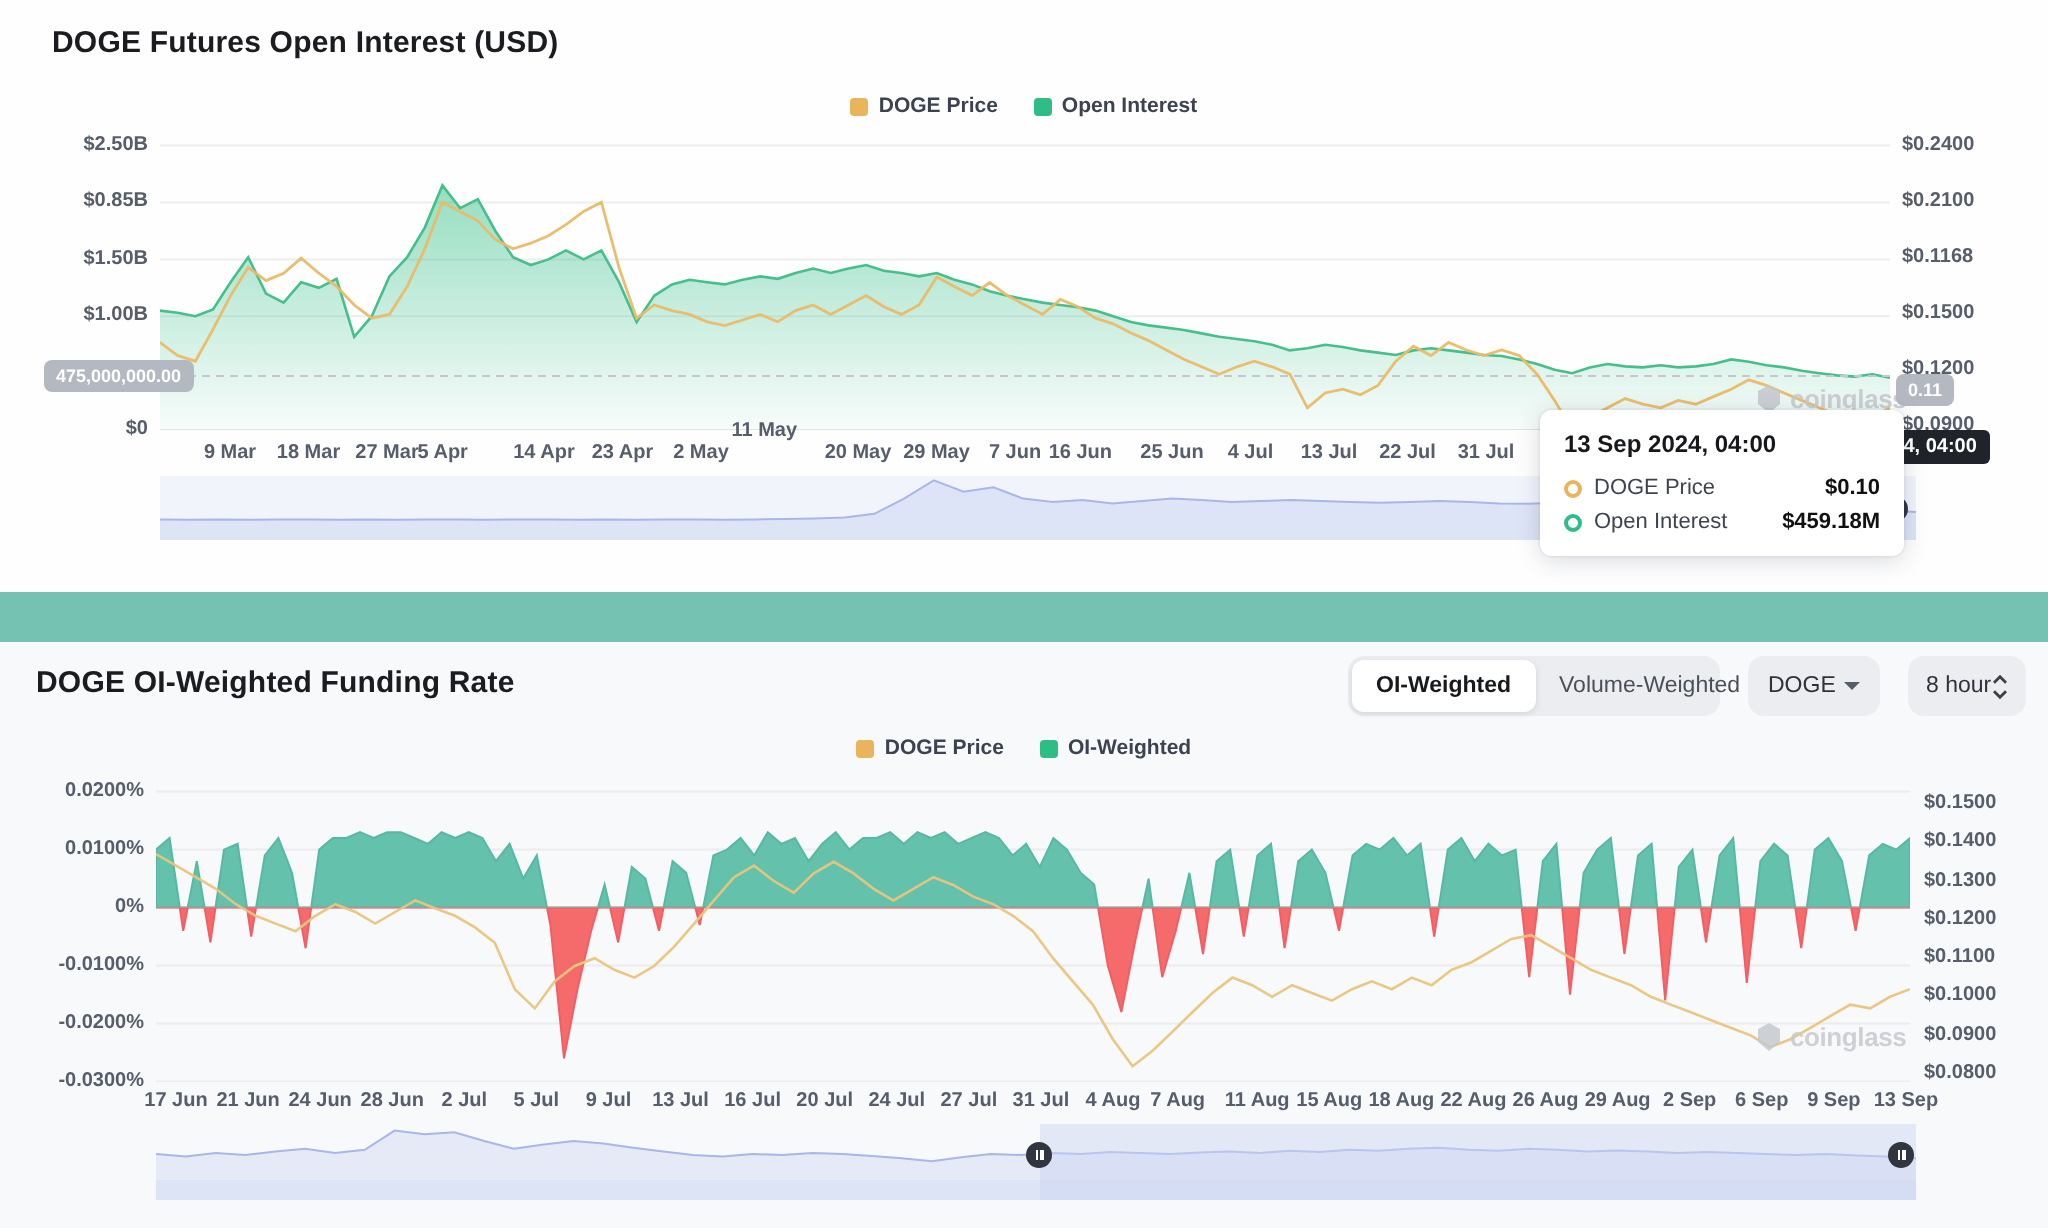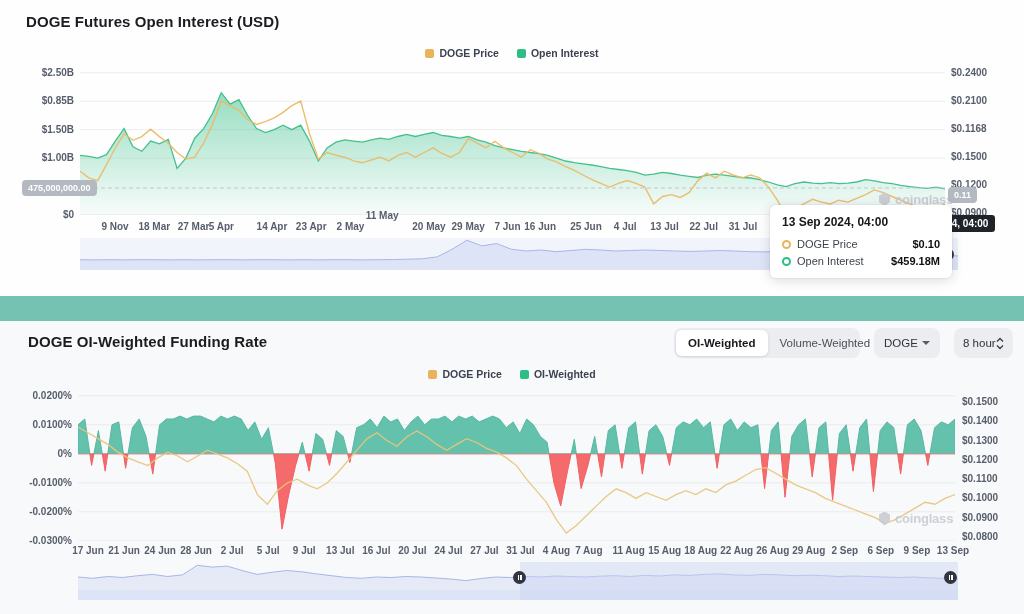--- a/index.html
+++ b/index.html
@@ -91,21 +91,21 @@
       <div class="tick" style="top: 95.2745px; left: 8px; width: 66px; text-align: right;">$0.85B</div>
       <div class="tick" style="top: 123.706px; left: 8px; width: 66px; text-align: right;">$1.50B</div>
       <div class="tick" style="top: 152.137px; left: 8px; width: 66px; text-align: right;">$1.00B</div>
       <div class="tick" style="top: 209px; left: 8px; width: 66px; text-align: right;">$0</div>
       <div class="tick" style="top: 67.005px; left: 951px;">$0.2400</div>
       <div class="tick" style="top: 95.064px; left: 951px;">$0.2100</div>
       <div class="tick" style="top: 123.123px; left: 951px;">$0.1168</div>
       <div class="tick" style="top: 151.182px; left: 951px;">$0.1500</div>
       <div class="tick" style="top: 179.241px; left: 951px;">$0.1200</div>
       <div class="tick" style="top: 207.3px; left: 951px;">$0.0900</div>
-      <div class="tick" style="top: 221px; left: 91px; width: 48px; text-align: center;">9 Nov</div>
+      <div class="tick" style="top: 221px; left: 91px; width: 48px; text-align: center;">9 Mar</div>
       <div class="tick" style="top: 221px; left: 130.25px; width: 48px; text-align: center;">18 Mar</div>
       <div class="tick" style="top: 221px; left: 169.5px; width: 48px; text-align: center;">27 Mar</div>
       <div class="tick" style="top: 221px; left: 208.75px; width: 48px; ">5 Apr</div>
       <div class="tick" style="top: 221px; left: 248px; width: 48px; text-align: center;">14 Apr</div>
       <div class="tick" style="top: 221px; left: 287.25px; width: 48px; text-align: center;">23 Apr</div>
       <div class="tick" style="top: 221px; left: 326.5px; width: 48px; text-align: center;">2 May</div>
       <div class="tick" style="top: 210px; left: 365.75px; width: 48px; text-align: left;">11 May</div>
       <div class="tick" style="top: 221px; left: 405px; width: 48px; text-align: center;">20 May</div>
       <div class="tick" style="top: 221px; left: 444.25px; width: 48px; text-align: center;">29 May</div>
       <div class="tick" style="top: 221px; left: 483.5px; width: 48px; text-align: center;">7 Jun</div>
@@ -140,21 +140,21 @@
     <div class="tt-row">
       <span class="tt-dot" style="border-color: rgb(46, 189, 133);"></span>
       <span class="tt-label">Open Interest</span>
       <span class="tt-val">$459.18M</span>
     </div>
   </div>
 
   <div class="divider"></div>
   <div class="section-bg"></div>
 
-  <div class="chart-title" style="left:28px;top:333px;">DOGE OI-Weighted Funding Rate</div>
+  <div class="chart-title" style="left:18px;top:333px;">DOGE OI-Weighted Funding Rate</div>
 
   <div class="controls">
     <div class="seg-group">
       <div class="seg active">OI-Weighted</div>
       <div class="seg">Volume-Weighted</div>
     </div>
     <div class="pill" style="left:874px;width:66px;padding:0 10px;">
       <span>DOGE</span>
       <span class="caret-down"></span>
     </div>

